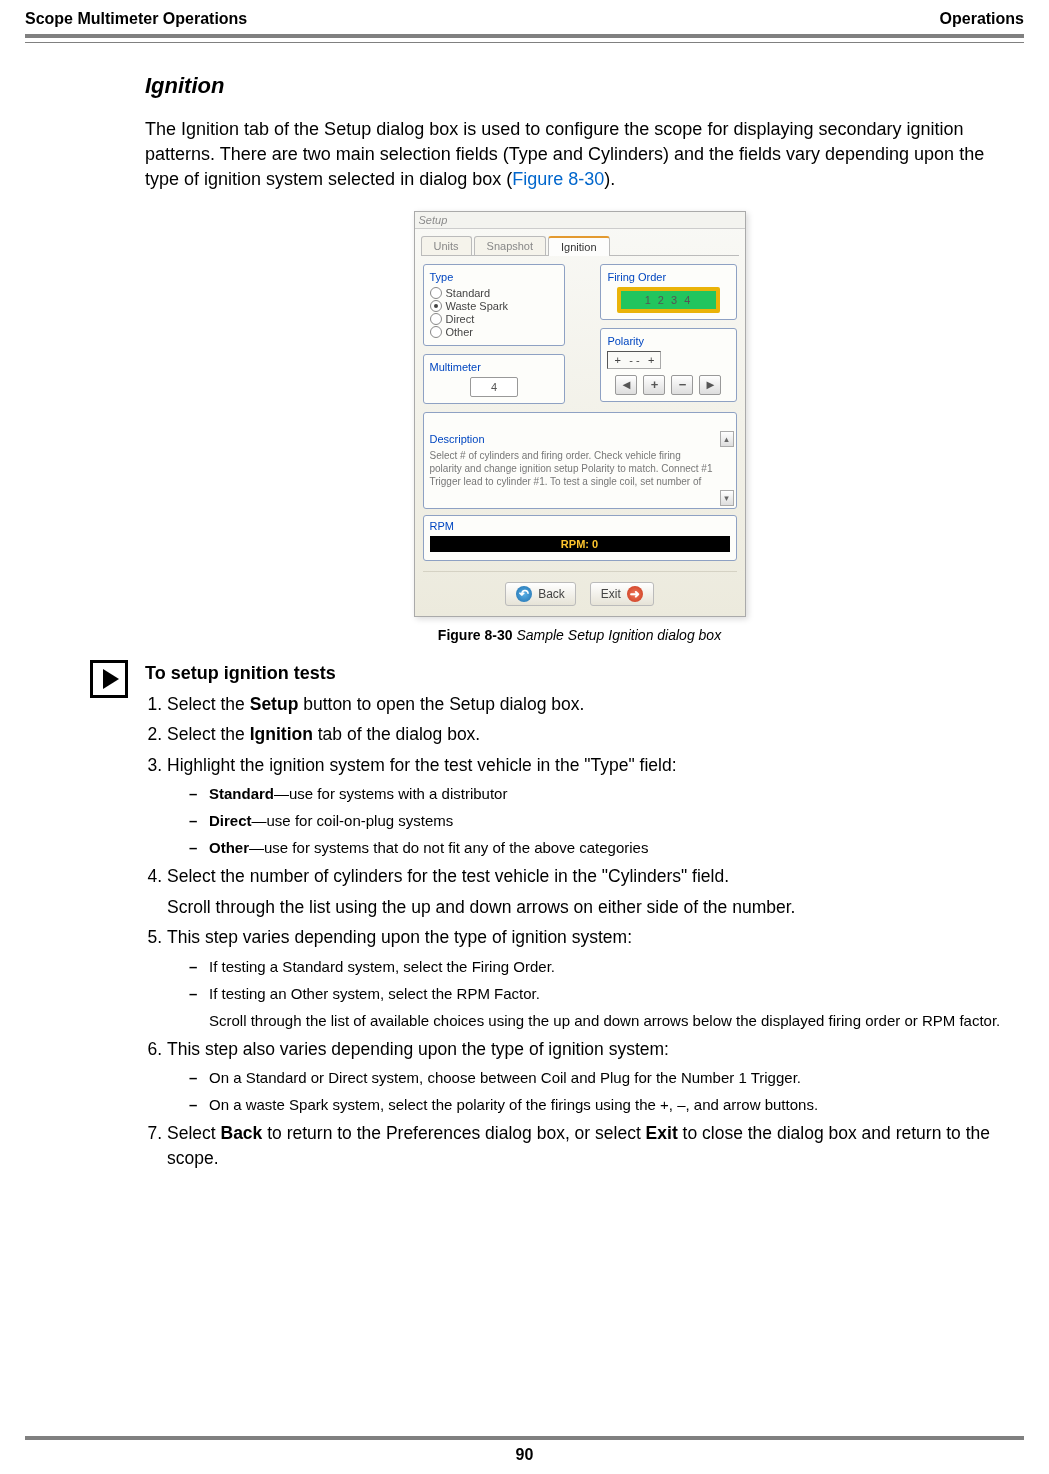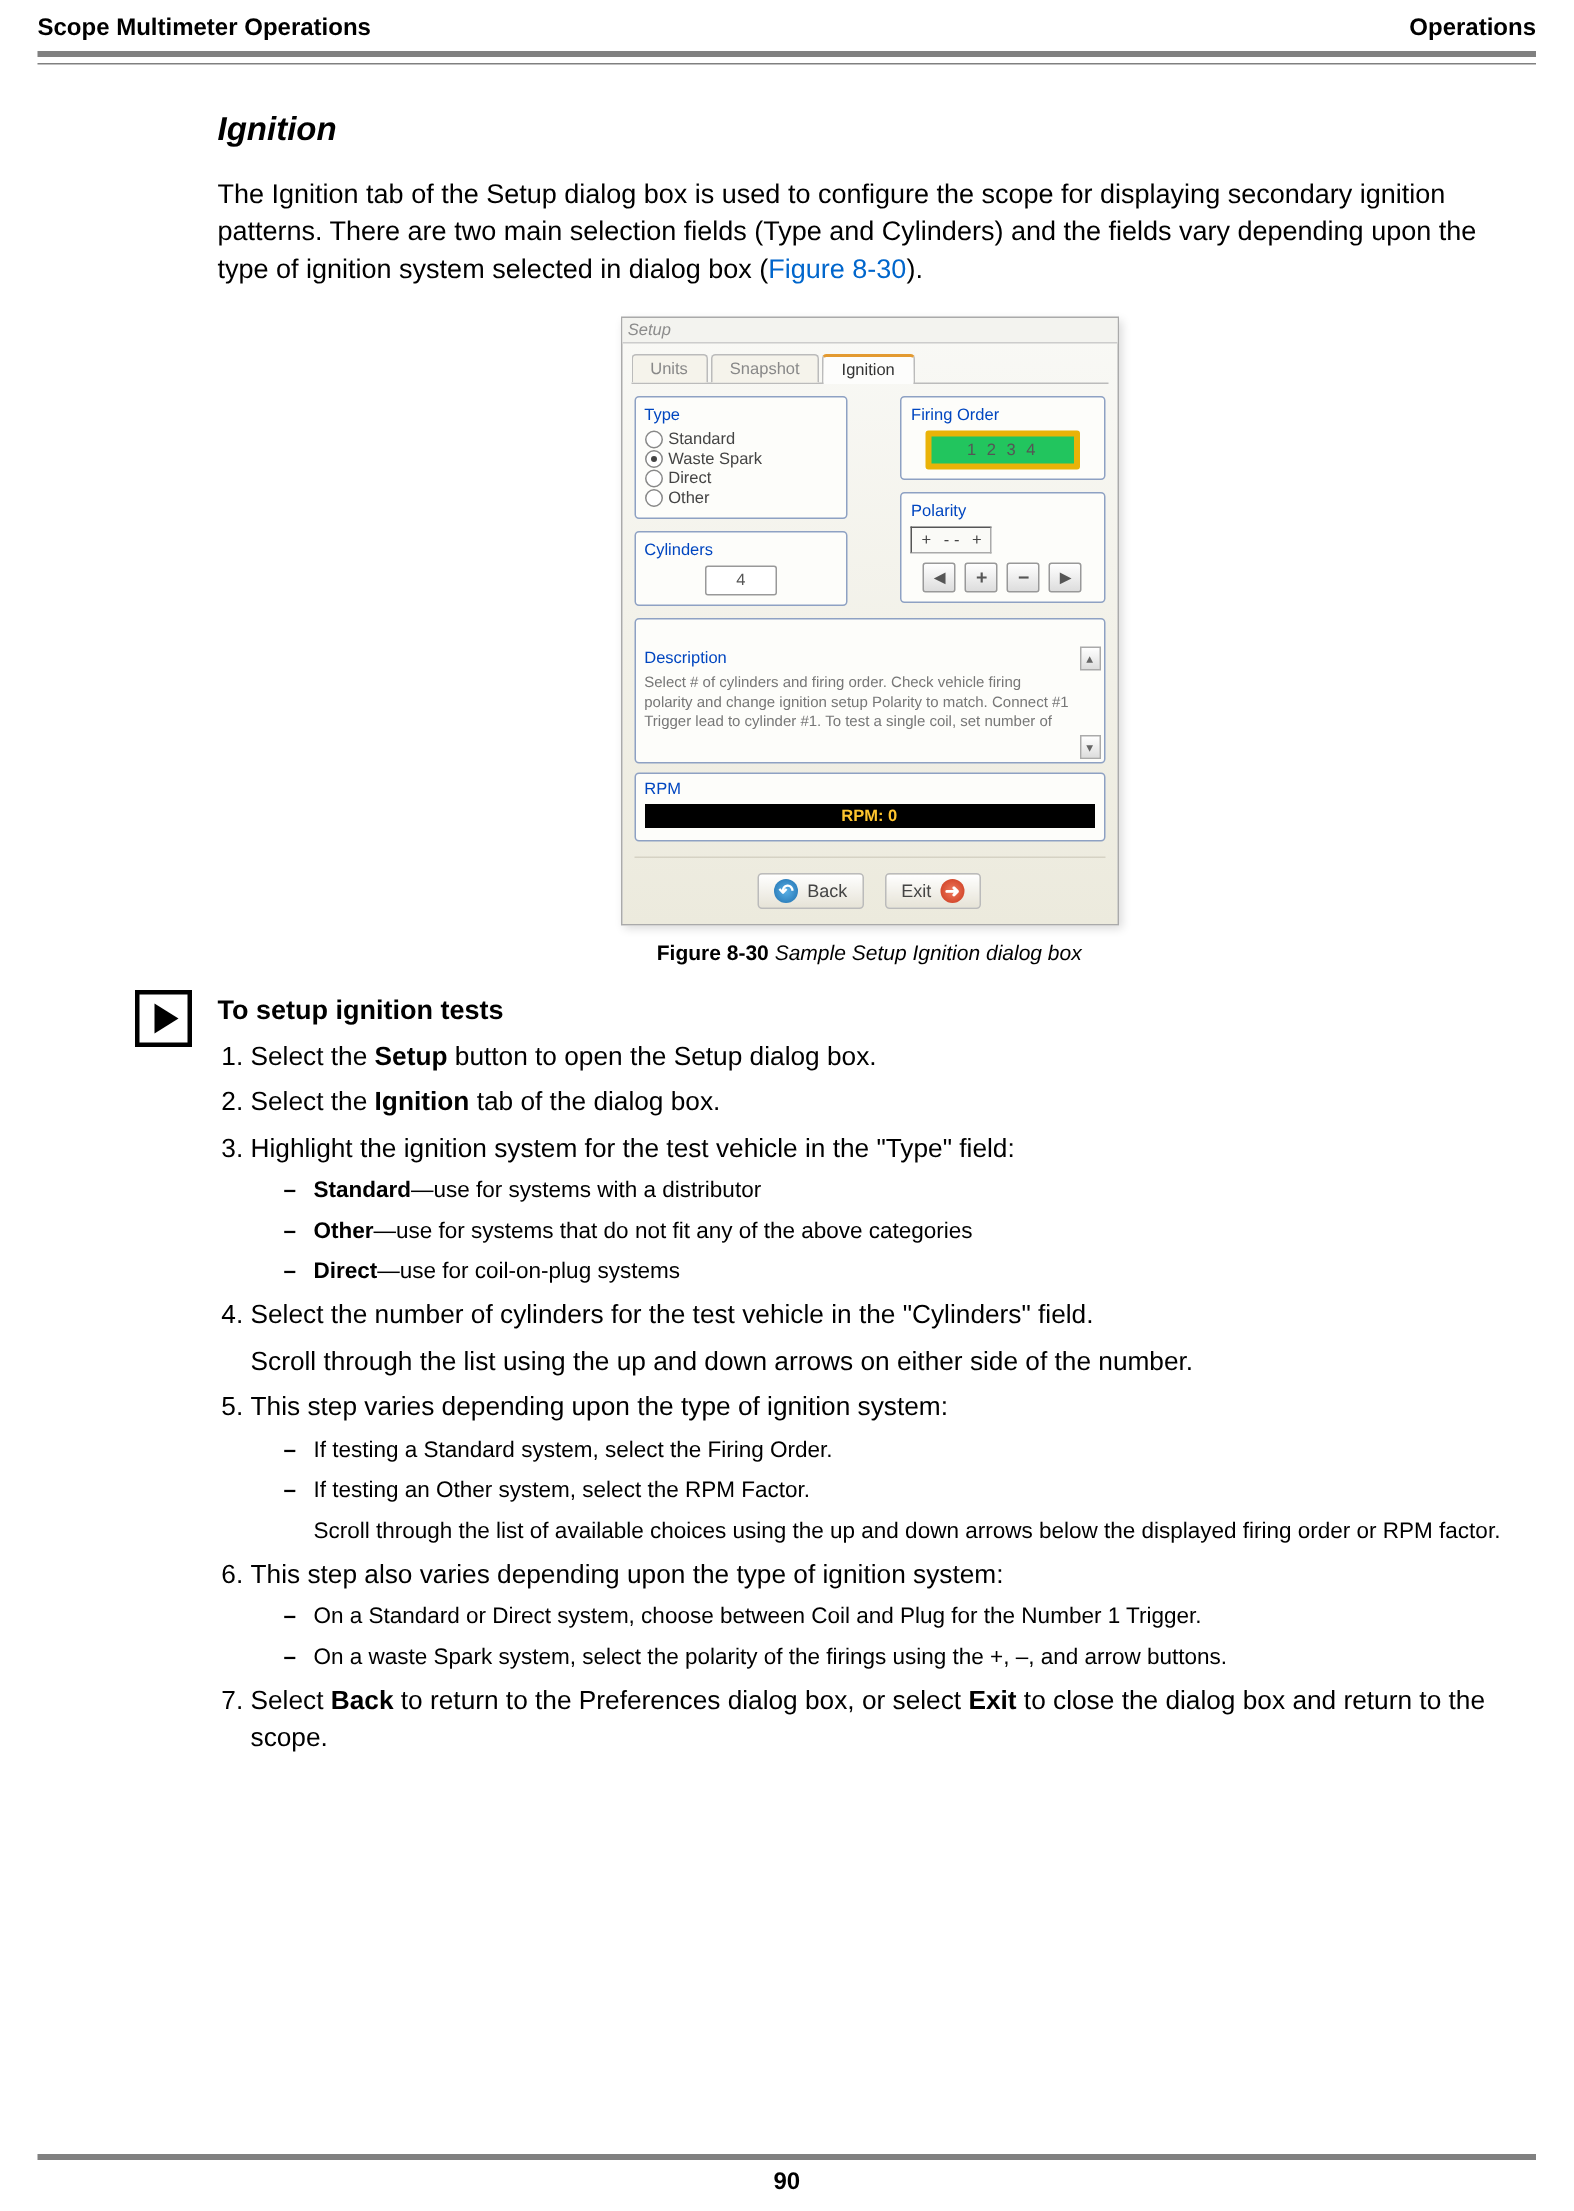--- a/index.html
+++ b/index.html
@@ -280,21 +280,21 @@
               <div class="radio-row">
                   <span class="radio-circle"></span>
                   <span>Direct</span>
                 </div>
               <div class="radio-row">
                   <span class="radio-circle"></span>
                   <span>Other</span>
                 </div>
             </div>
             <div class="panel">
-              <div class="panel-label">Cylinders</div>
+              <div class="panel-label">Multimeter</div>
               <div class="spinner-box">
                   <span class="val">4</span>
                 </div>
             </div>
           </div>
           <div class="col-right">
             <div class="panel">
               <div class="panel-label">Firing Order</div>
               <div class="spinner-box">
                   <span class="wide-val">1 2 3 4</span>
@@ -363,22 +363,22 @@
         <li>
           <span>Select the </span><b>Setup</b><span> button to open the Setup dialog box.</span>
         </li>
         <li>
           <span>Select the </span><b>Ignition</b><span> tab of the dialog box.</span>
         </li>
         <li>
           <span>Highlight the ignition system for the test vehicle in the "Type" field:</span>
           <ul class="dashes">
             <li><b>Standard</b><span>—use for systems with a distributor</span></li>
+            <li><b>Direct</b><span>—use for coil-on-plug systems</span></li>
             <li><b>Other</b><span>—use for systems that do not fit any of the above categories</span></li>
-            <li><b>Direct</b><span>—use for coil-on-plug systems</span></li>
           </ul>
         </li>
         <li>
           <span>Select the number of cylinders for the test vehicle in the "Cylinders" field.</span>
           <p>Scroll through the list using the up and down arrows on either side of the number.</p>
         </li>
         <li>
           <span>This step varies depending upon the type of ignition system:</span>
           <ul class="dashes">
             <li><span>If testing a Standard system, select the Firing Order.</span></li>

